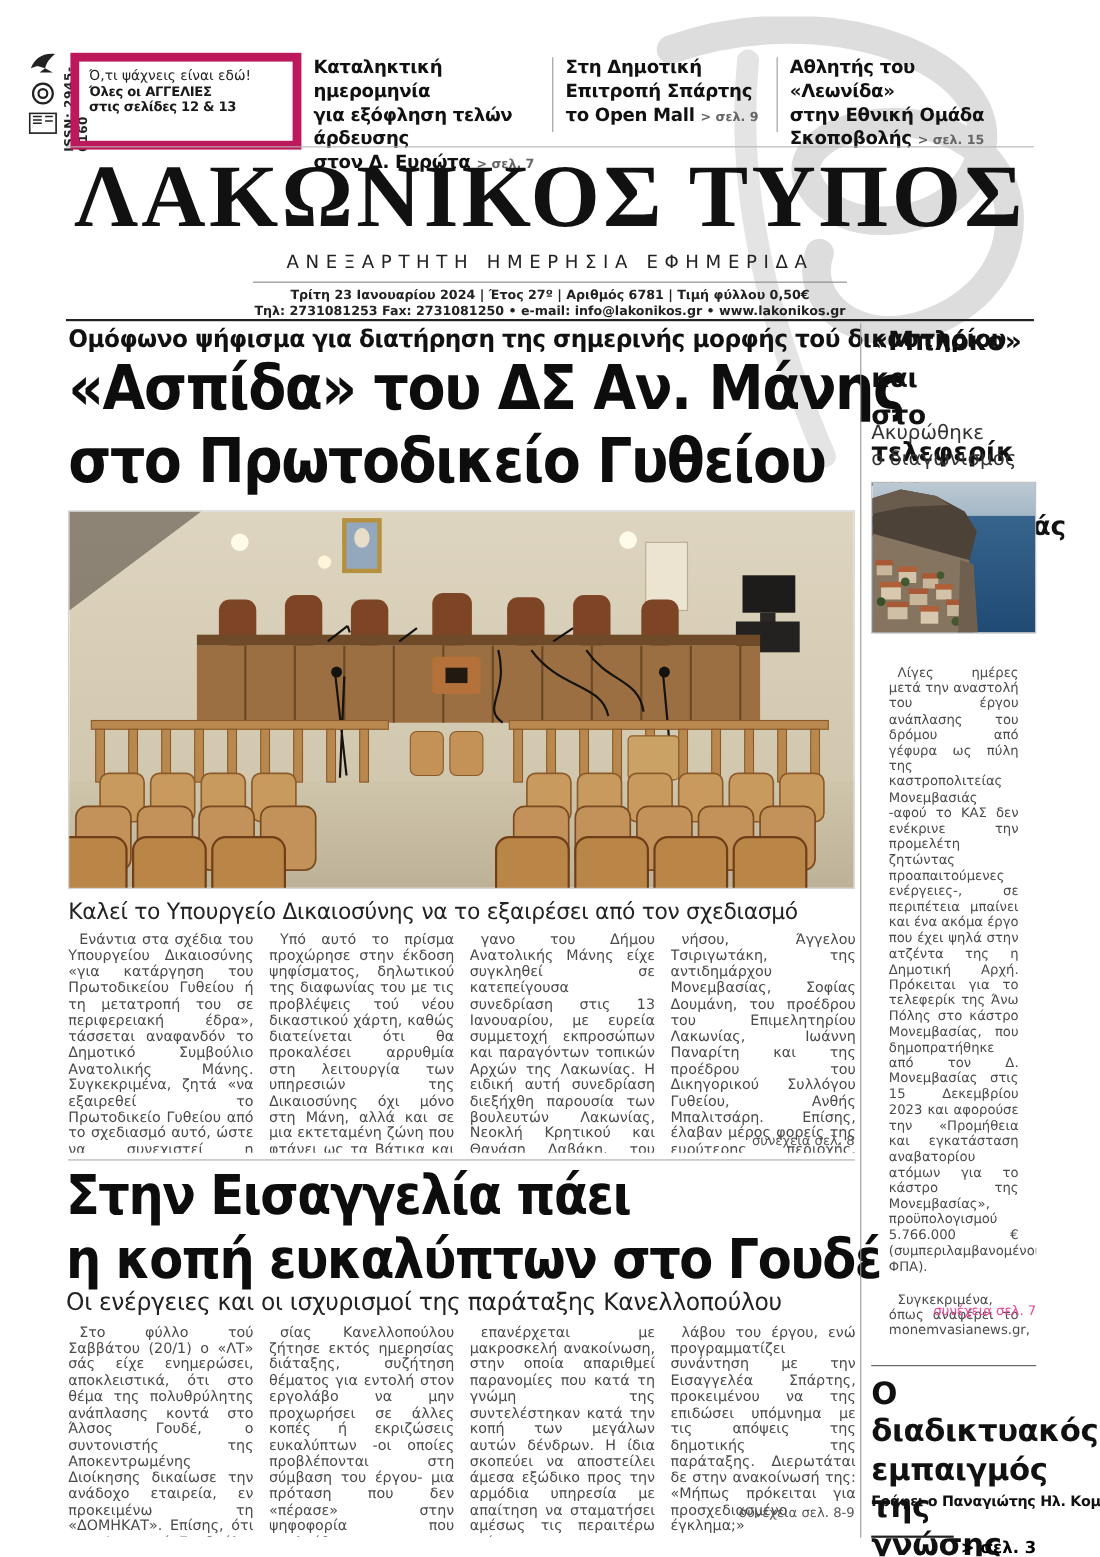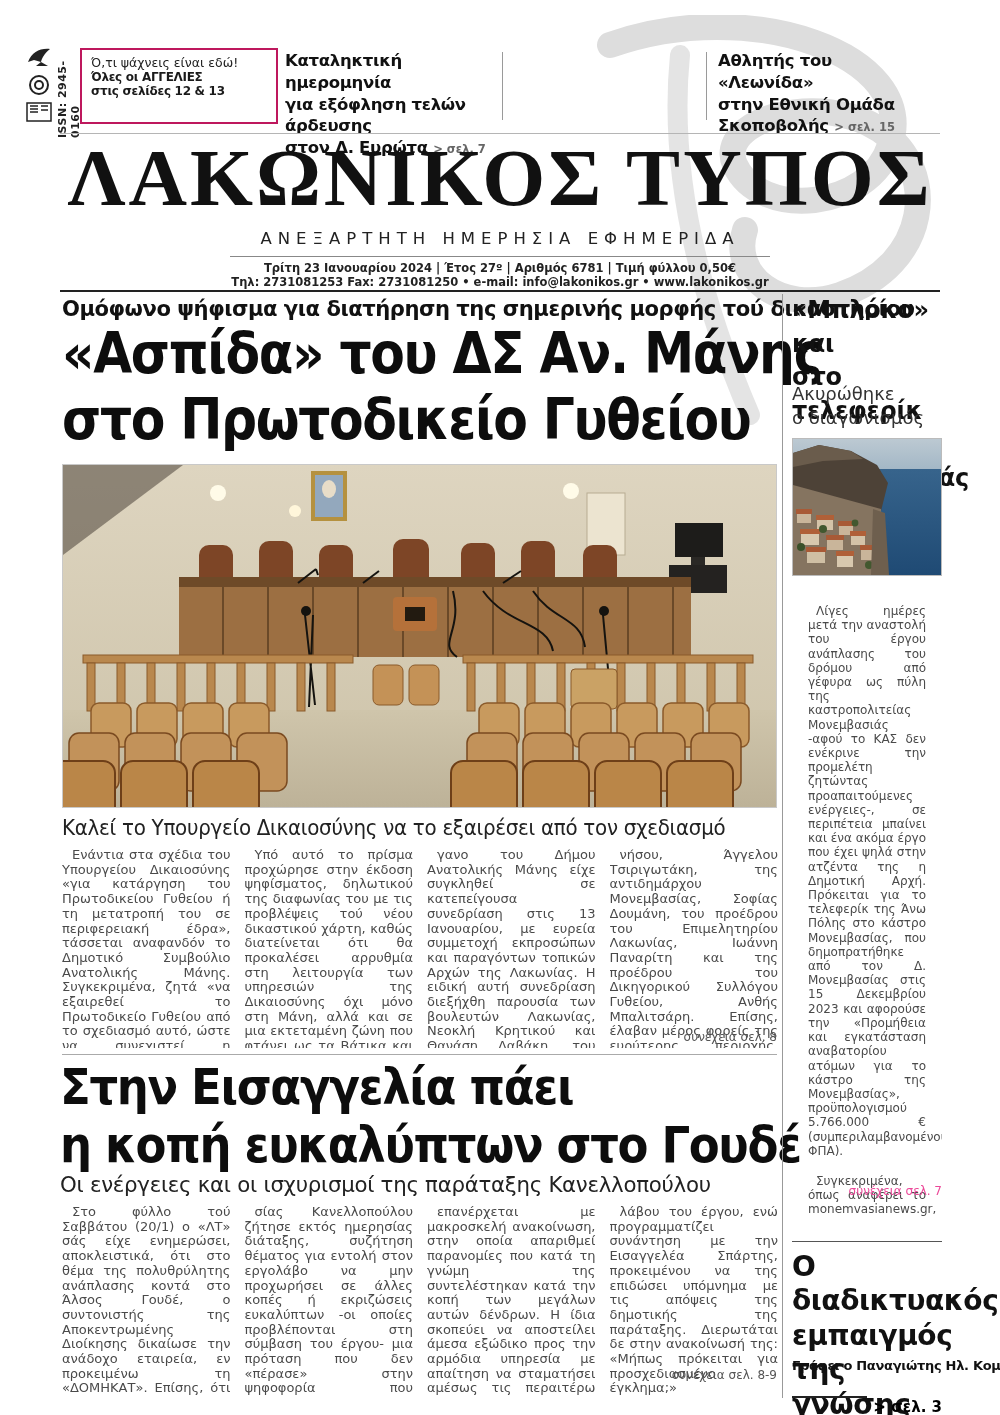--- a/index.html
+++ b/index.html
@@ -4,21 +4,21 @@
 <style>
   html,body{margin:0;padding:0;background:#ffffff;}
   .page{position:relative;width:1000px;height:1415px;background:#fff;overflow:hidden;
         font-family:"DejaVu Sans","Liberation Sans",sans-serif;color:#1a1a1a;}
   .abs{position:absolute;}
 
   
   .stamps{left:22px;top:46px;width:34px;display:flex;flex-direction:column;align-items:center;gap:6px;}
   .issn{left:56px;top:46px;height:92px;writing-mode:vertical-rl;transform:rotate(180deg);
         font-size:11px;font-weight:bold;color:#222;letter-spacing:.5px;}
-  .adbox{left:80px;top:48px;width:176px;height:62px;border:2px solid #be185d;padding:5px 9px;}
+  .adbox{left:64px;top:48px;width:176px;height:62px;border:8px solid #be185d;padding:5px 9px;}
   .adbox .l1{font-size:12.5px;color:#222;}
   .adbox .l2,.adbox .l3{font-size:12px;font-weight:bold;line-height:1.2;letter-spacing:-.3px;}
   .teaser{font-size:16.5px;font-weight:bold;line-height:1.32;letter-spacing:-.3px;white-space:pre-line;color:#111;}
   .pref{font-size:11.5px;font-weight:bold;color:#666;white-space:nowrap;}
   .vdiv{width:1px;background:#9a9a9a;}
   .hdiv{height:1px;background:#b5b5b5;}
 
   
   .mast-title{left:0;top:138px;width:1000px;text-align:center;
       font-family:Liberation Serif, serif;font-weight:bold;font-size:81px;
@@ -104,20 +104,26 @@
     <div class="l3">στις σελίδες 12 &amp; 13</div>
   </div>
 
   <div class="abs" style="left:285px;top:50px;width:212px;">
     <span class="teaser">Καταληκτική ημερομηνία
 για εξόφληση τελών άρδευσης
 στον Δ. Ευρώτα </span>
     <span class="pref">&gt; σελ. 7</span>
   </div>
   <div class="abs vdiv" style="left:502px;top:52px;height:68px;"></div>
+  <div class="abs" style="left:514px;top:50px;width:185px;">
+    <span class="teaser">Στη Δημοτική
+Επιτροπή Σπάρτης
+το Open Mall </span>
+    <span class="pref">&gt; σελ. 9</span>
+  </div>
   <div class="abs vdiv" style="left:706px;top:52px;height:68px;"></div>
   <div class="abs" style="left:718px;top:50px;width:210px;">
     <span class="teaser">Αθλητής του «Λεωνίδα»
 στην Εθνική Ομάδα
 Σκοποβολής </span>
     <span class="pref">&gt; σελ. 15</span>
   </div>
   <div class="abs hdiv" style="left:60px;top:133px;width:880px;"></div>
 
   <div class="abs mast-title">ΛΑΚΩΝΙΚΟΣ ΤΥΠΟΣ</div>

